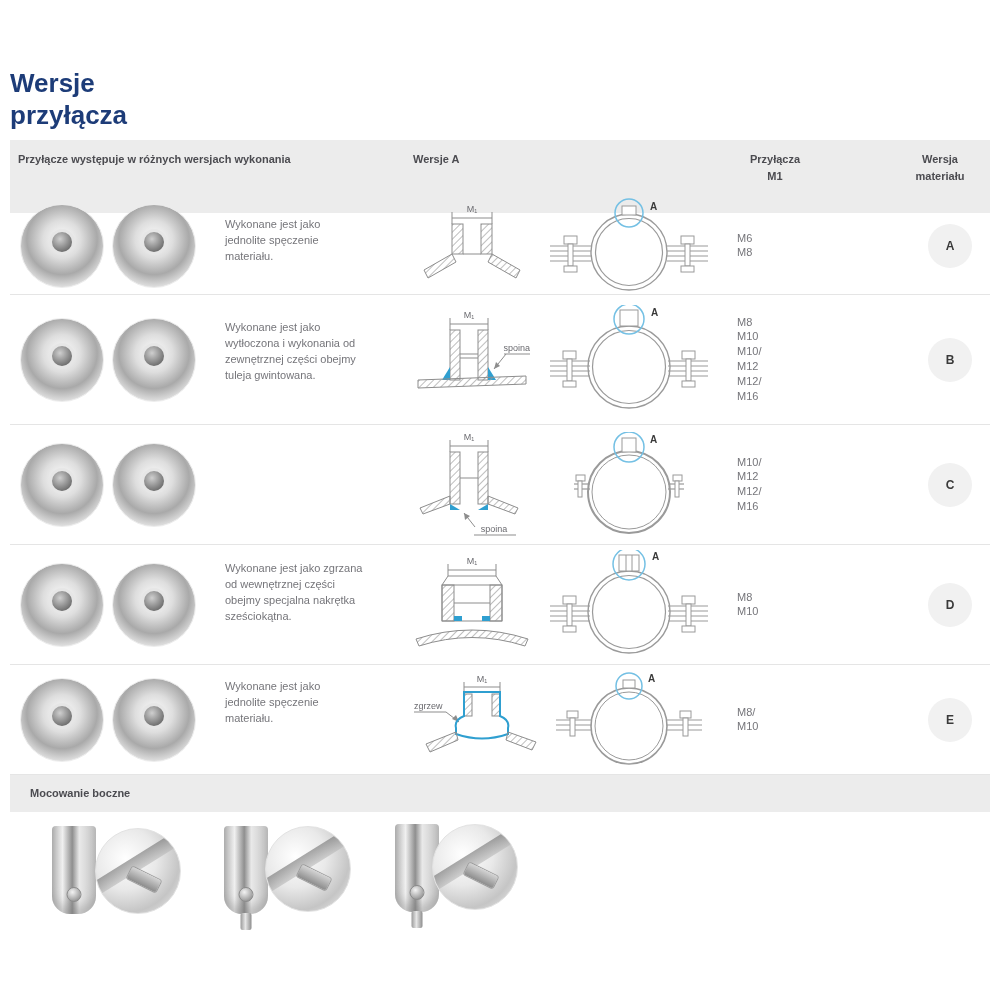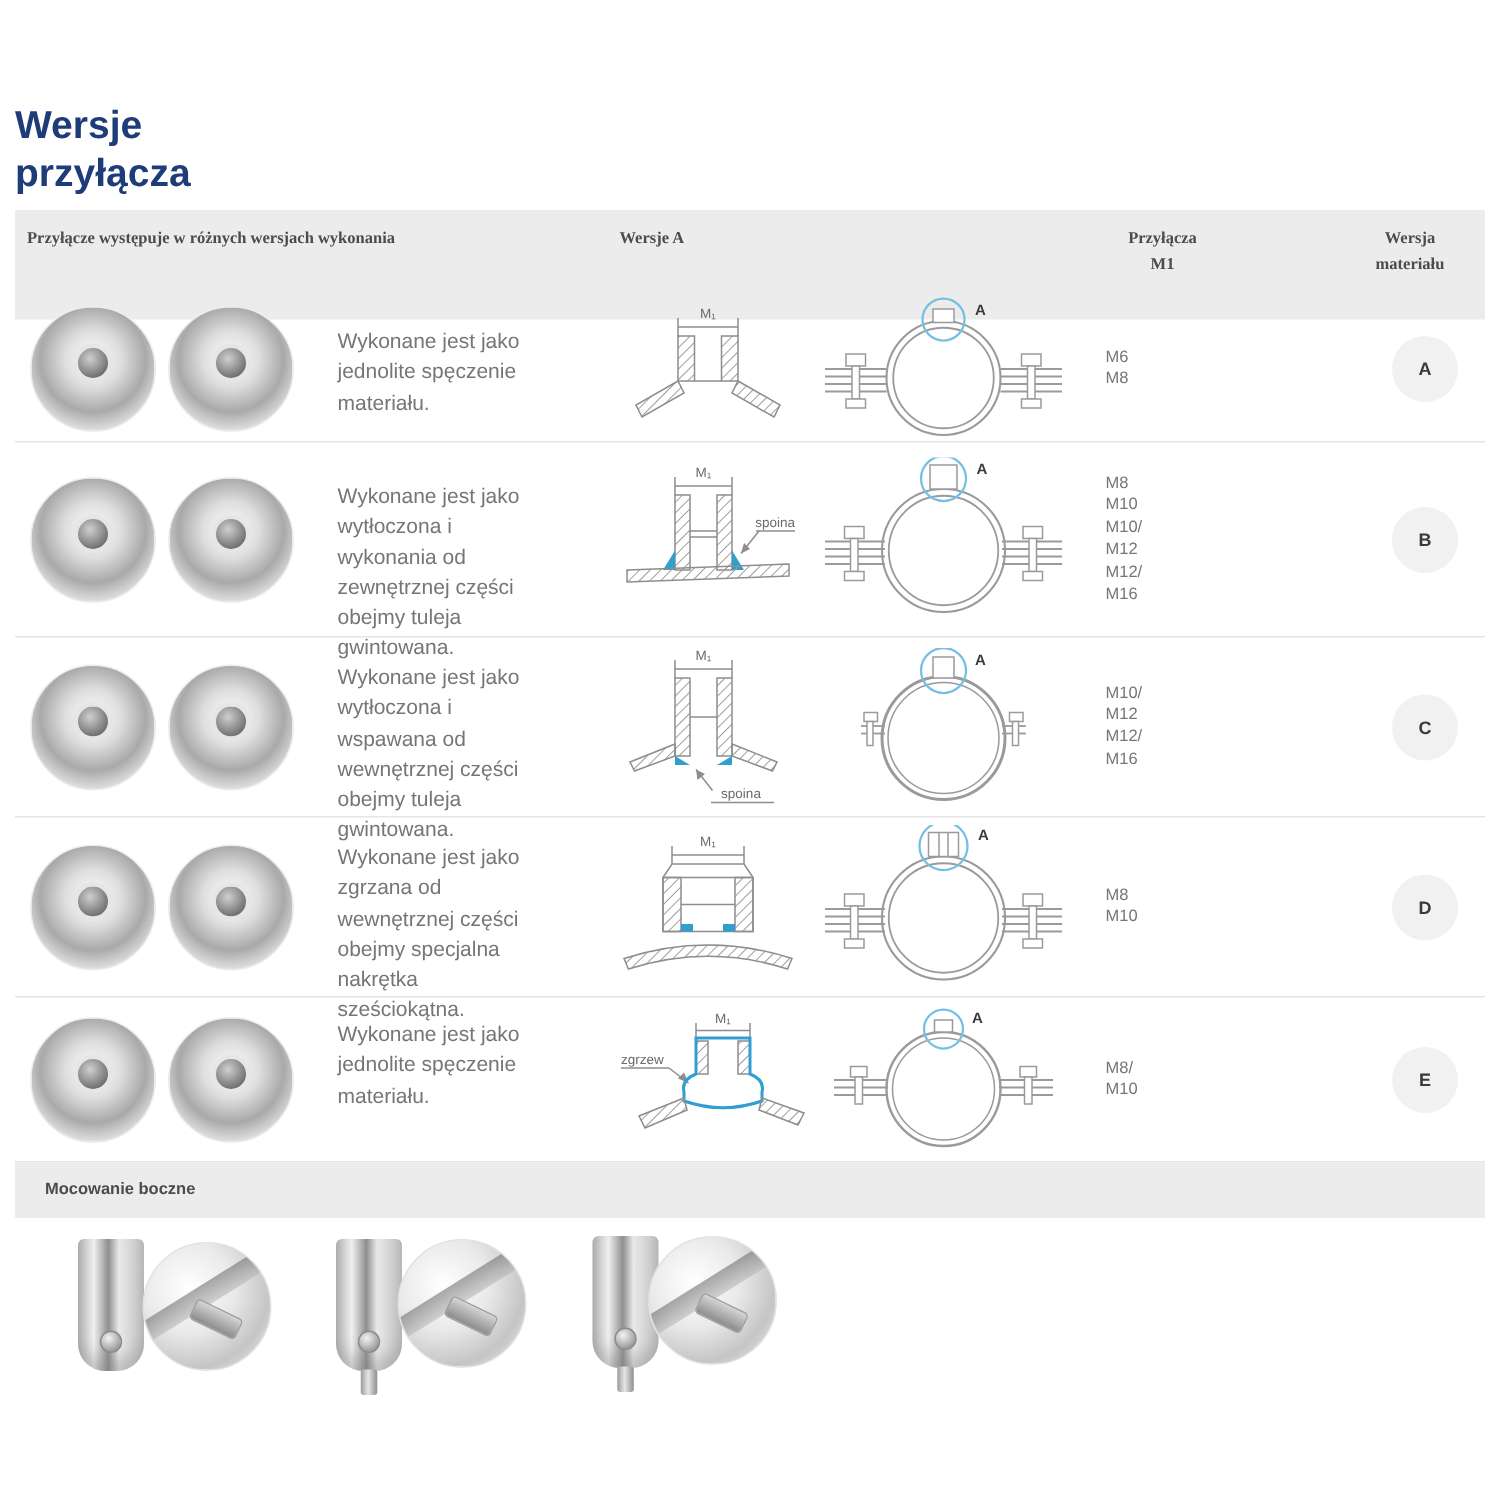--- a/index.html
+++ b/index.html
@@ -11,21 +11,21 @@
   .page { position:relative; width:1000px; height:1000px; }
 
   .page-title {
     position:absolute; left:10px; top:68px;
     font-size:26px; font-weight:800; color:#1d3c78; line-height:1.22;
   }
 
   .band {
     position:absolute; left:10px; width:980px; background:#ececec;
   }
-  .band.header { top:140px; height:73px;font-family:Liberation Serif, serif; }
+  .band.header { top:140px; height:73px; }
   .band.side { top:775px; height:37px; }
   .hcol { position:absolute; font-size:11px; font-weight:700; color:#4b4b50; line-height:1.5; }
   .hcol.c { text-align:center; }
   .side-label { position:absolute; left:8px; top:12px; font-size:11px; font-weight:700; color:#4b4b50;padding-left:12px; }
 
   .row { position:absolute; left:10px; width:980px; border-bottom:1px solid #e5e5e5; }
   .row-a { top:197px; height:98px; }
   .row-b { top:295px; height:130px; }
   .row-c { top:425px; height:120px; }
   .row-d { top:545px; height:120px; }
@@ -40,21 +40,21 @@
   }
   .product-photo .hole {
     position:absolute; left:50%; top:46%; transform:translate(-50%,-50%);
     width:26px; height:26px; border-radius:50%; border:3px solid #e6e6e6;
     background:radial-gradient(circle at 40% 35%, #cfcfcf 0%, #6e6e6e 75%);
   }
   .p1 { left:10px; } .p2 { left:102px; }
 
   .desc {
     position:absolute; left:215px; width:138px;
-    font-size:14px; line-height:1.45; color:#75757a;
+    font-size:11px; line-height:1.45; color:#75757a;
   }
 
   .xsec { position:absolute; left:402px; }
   .clamp { position:absolute; left:524px; }
 
   .m1vals {
     position:absolute; left:727px; font-size:11px; line-height:1.35;
     color:#75757a; white-space:pre-line;
   }
 
@@ -240,21 +240,20 @@
     <div class="version-badge vc">B</div>
   </div>
 
   <div class="row row-c">
     <div class="product-photo vc p1">
         <div class="hole"></div>
       </div>
     <div class="product-photo vc p2">
         <div class="hole"></div>
       </div>
-    <div class="desc" style="top:16px;">Wykonane jest jako wytłoczona i wspawana od wewnętrznej części obejmy tuleja gwintowana.</div>
 
     <svg class="xsec vc" width="120" height="108" viewBox="0 0 120 108">
       <text class="dimtxt" x="57" y="9" text-anchor="middle">M₁</text>
       <line x1="38" y1="15" x2="76" y2="15" stroke="#8d8d8d" stroke-width="1"></line>
       <line x1="38" y1="9" x2="38" y2="21" stroke="#8d8d8d" stroke-width="1"></line>
       <line x1="76" y1="9" x2="76" y2="21" stroke="#8d8d8d" stroke-width="1"></line>
       <rect x="38" y="21" width="10" height="52" fill="url(#hatch)" stroke="#8d8d8d"></rect>
       <rect x="66" y="21" width="10" height="52" fill="url(#hatch)" stroke="#8d8d8d"></rect>
       <line x1="48" y1="47" x2="66" y2="47" stroke="#8d8d8d"></line>
       <path d="M38,65 L8,77 L11,83 L38,73 Z" fill="url(#hatch)" stroke="#8d8d8d"></path>

